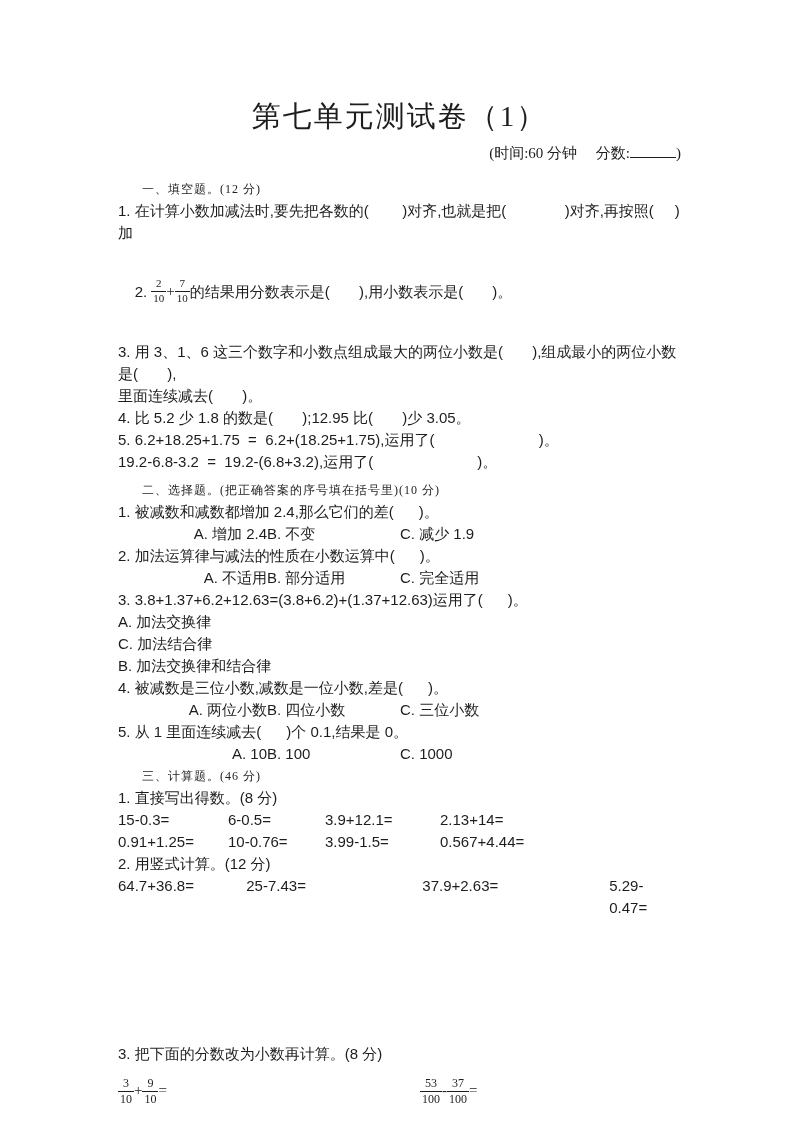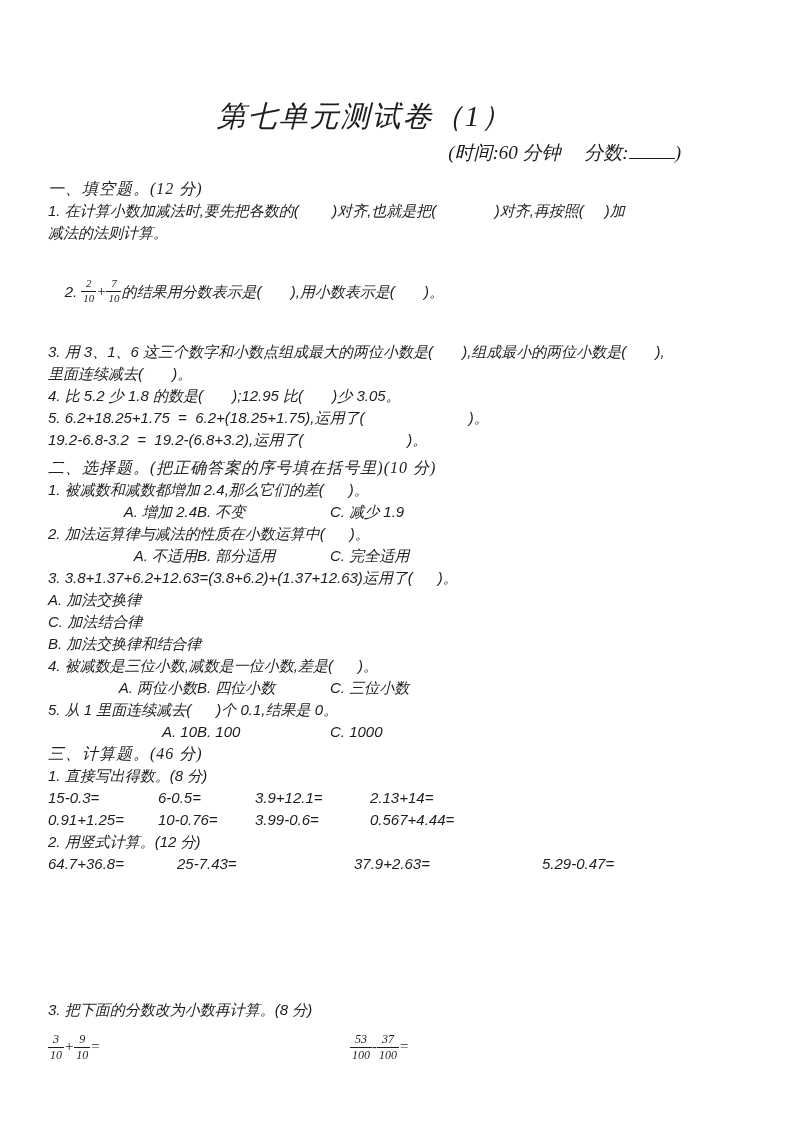--- a/index.html
+++ b/index.html
@@ -1,34 +1,34 @@
 <!DOCTYPE html>
 <html><head>
 <meta charset="utf-8">
 <style>
   html,body{margin:0;padding:0;}
   body{
     width:793px;height:1122px;background:#ffffff;color:#1d1d1d;
     font-family:"Liberation Sans","DejaVu Sans",sans-serif;font-size:15px;
     overflow:hidden;
   }
-  .content{padding:0 112px 0 48px;font-style:italic;}
+  .content{padding:0 112px 0 118px;}
   .serif{font-family:"Liberation Serif","DejaVu Serif",serif;}
   .title{
     padding-top:94px;text-align:center;font-size:29px;line-height:44px;
     letter-spacing:2px;font-family:"Liberation Serif","DejaVu Serif",serif;
   }
-  .meta{ text-align:right;line-height:22px;margin-top:4px;font-size:19px;
+  .meta{ text-align:right;line-height:22px;margin-top:4px;font-size:15px;
     font-family:"Liberation Serif","DejaVu Serif",serif;}
   .blank-underline{
     display:inline-block;width:46px;height:15px;
     border-bottom:1px solid #1d1d1d;vertical-align:baseline;
   }
   .line{line-height:22px;white-space:pre-wrap;}
-  .sec-heading{font-size:16px;letter-spacing:1px;line-height:22px;white-space:pre-wrap;}
+  .sec-heading{font-size:12px;letter-spacing:1px;line-height:22px;white-space:pre-wrap;margin-left:24px;}
   .s1-head{margin-top:14px;}
   .s2-head{margin-top:6px;}
   .frac-line{line-height:32px;}
   .frac{
     display:inline-block;vertical-align:middle;text-align:center;
     font-size:11px;line-height:1.2;position:relative;top:-2px;
     font-family:"Liberation Serif","DejaVu Serif",serif;
   }
   .frac .fn{display:block;border-bottom:1px solid #1d1d1d;padding:0 2px;}
   .frac .fd{display:block;padding:0 2px;text-align:center;}
@@ -52,21 +52,20 @@
 <body>
 
 <div class="content">
 
   <div class="title">第七单元测试卷（1）</div>
 
   <div class="meta"><span>(时间:60 分钟　 分数:</span><span class="blank-underline"></span><span>)</span></div>
 
   <div class="sec-heading serif s1-head">一、填空题。(12 分)</div>
   <div class="line">1. 在计算小数加减法时,要先把各数的(        )对齐,也就是把(              )对齐,再按照(     )加</div>
-  <div class="line">减法的法则计算。</div>
 
   <div class="line frac-line">
     <span>2. </span><span class="frac"><span class="fn">2</span><span class="fd">10</span></span><span class="op-mid">+</span><span class="frac"><span class="fn">7</span><span class="fd">10</span></span><span>的结果用分数表示是(       ),用小数表示是(       )。</span>
   </div>
 
   <div class="line">3. 用 3、1、6 这三个数字和小数点组成最大的两位小数是(       ),组成最小的两位小数是(       ),</div>
   <div class="line">里面连续减去(       )。</div>
   <div class="line">4. 比 5.2 少 1.8 的数是(       );12.95 比(       )少 3.05。</div>
   <div class="line">5. 6.2+18.25+1.75  =  6.2+(18.25+1.75),运用了(                         )。</div>
   <div class="line">19.2-6.8-3.2  =  19.2-(6.8+3.2),运用了(                         )。</div>
@@ -111,21 +110,21 @@
   <div class="line">1. 直接写出得数。(8 分)</div>
   <div class="calc-row">
     <span class="c1">15-0.3=</span>
     <span class="c2">6-0.5=</span>
     <span class="c3">3.9+12.1=</span>
     <span>2.13+14=</span>
   </div>
   <div class="calc-row">
     <span class="c1">0.91+1.25=</span>
     <span class="c2">10-0.76=</span>
-    <span class="c3">3.99-0.6=</span>
+    <span class="c3">3.99-1.5=</span>
     <span>0.567+4.44=</span>
   </div>
 
   <div class="line">2. 用竖式计算。(12 分)</div>
   <div class="calc-row">
     <span class="v1">64.7+36.8=</span>
     <span class="v2">25-7.43=</span>
     <span class="v3">37.9+2.63=</span>
     <span>5.29-0.47=</span>
   </div>

